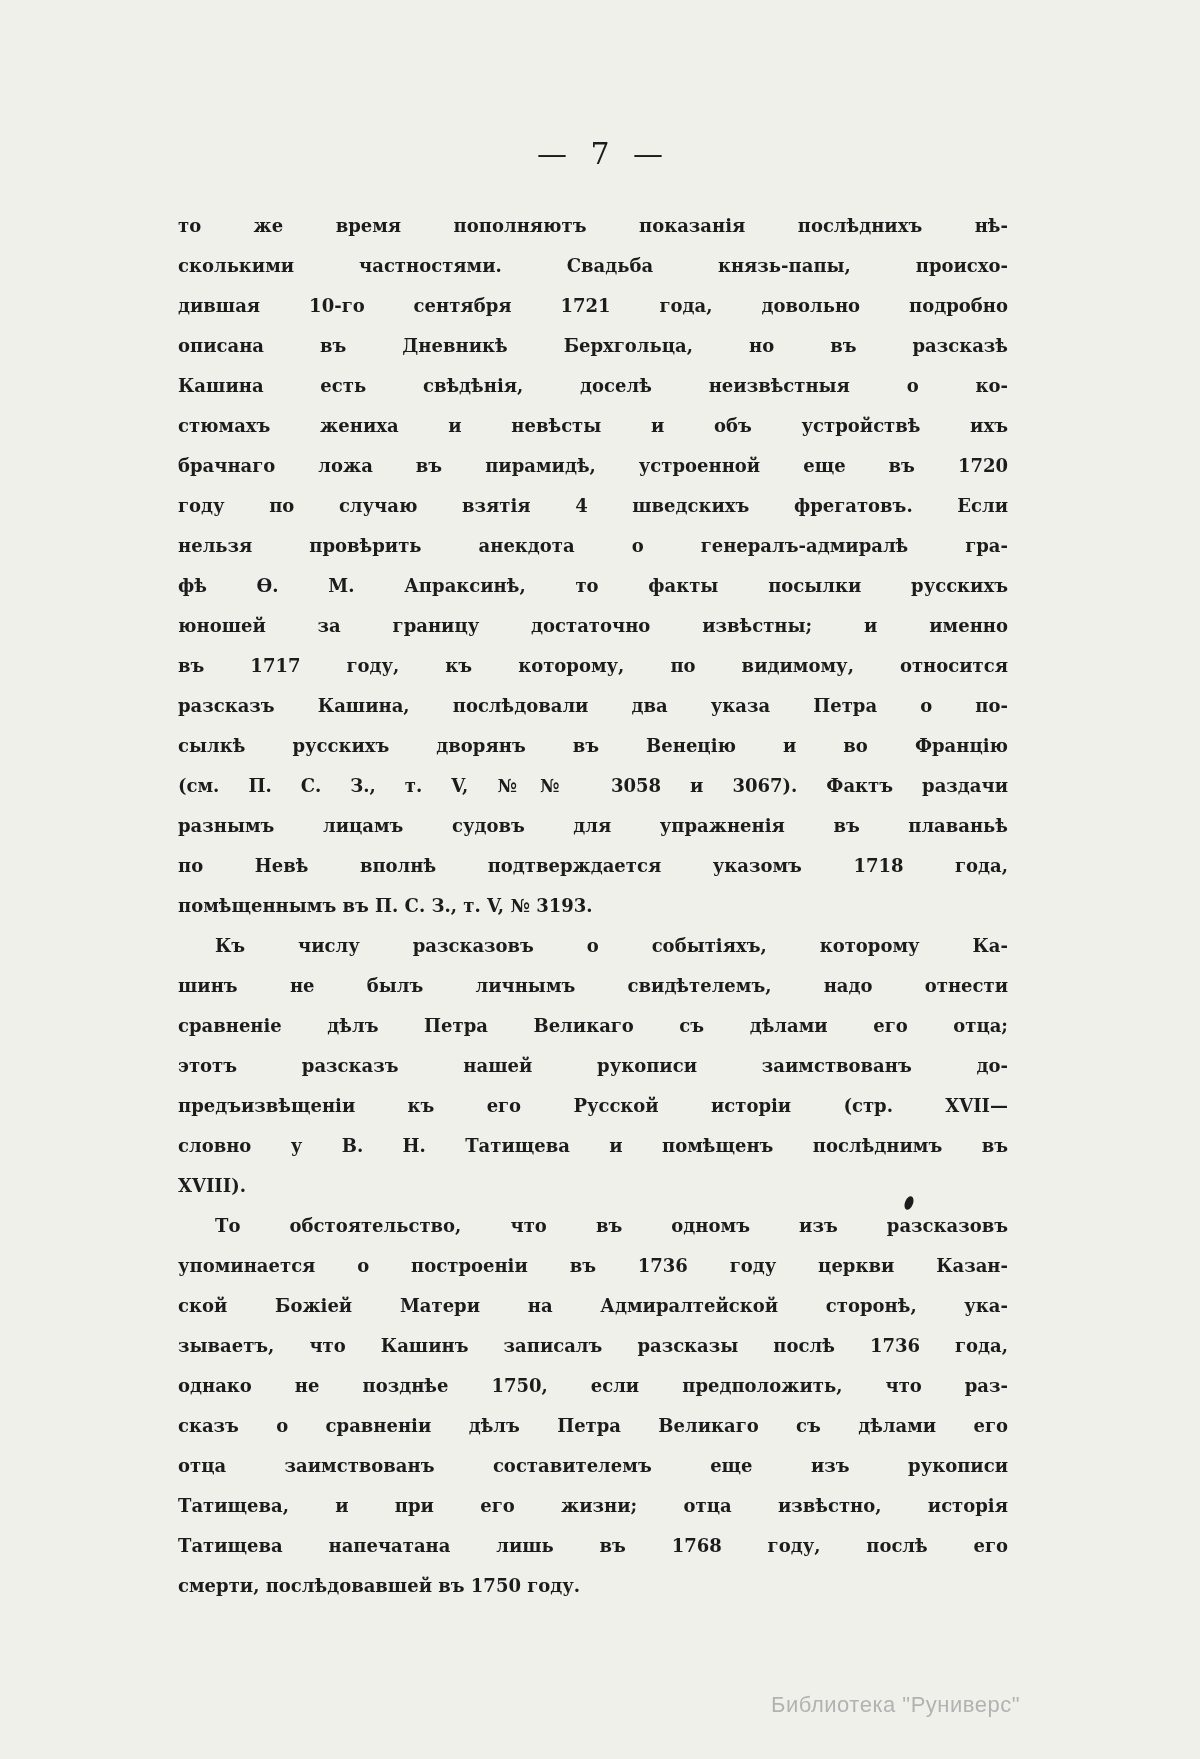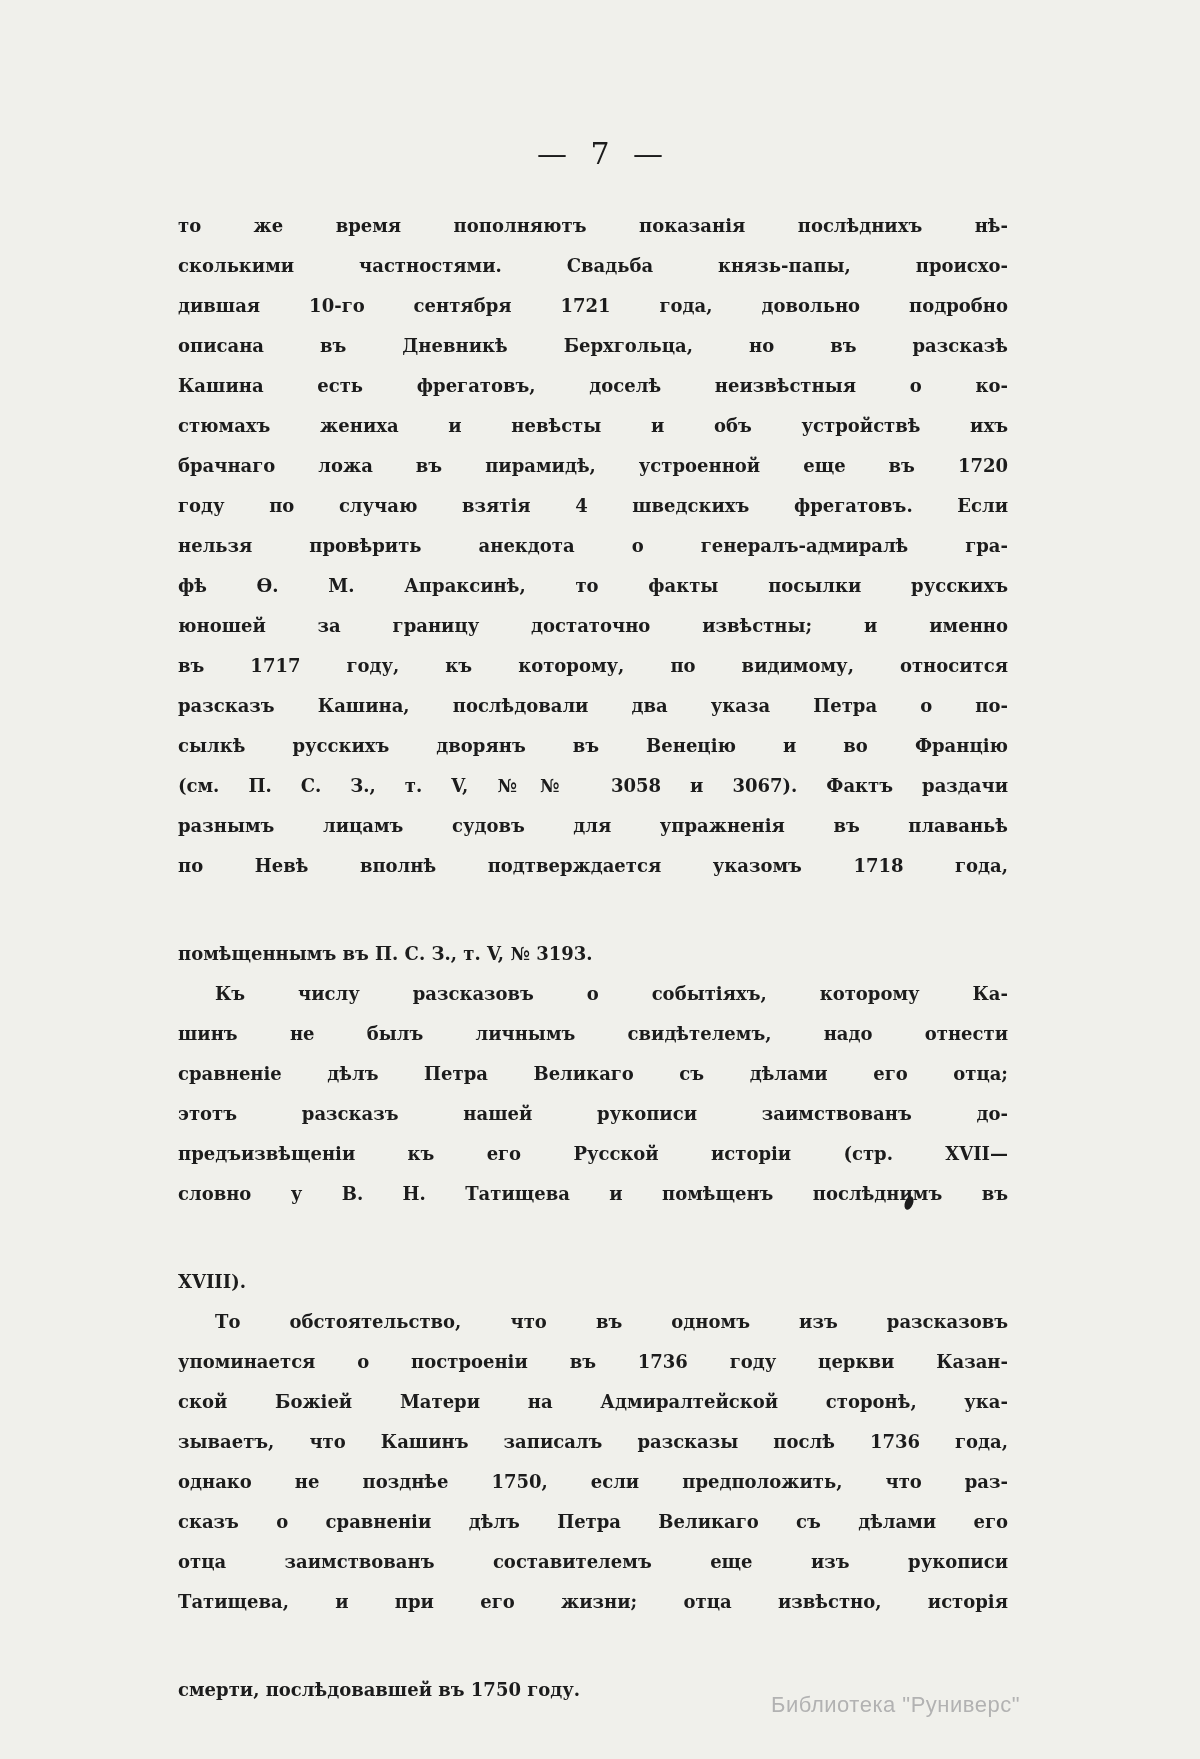--- a/index.html
+++ b/index.html
@@ -46,21 +46,20 @@
   .text-line {
     height: 40px;
     overflow: hidden;
     text-align: justify;
     text-align-last: justify;
     white-space: normal;
   }
   .text-line.para-last {
     text-align: left;
     text-align-last: left;
-    margin-top: 48px;
   }
   .text-line.para-first-indent {
     text-indent: 37px;
   }
   .ink-speck {
     position: absolute;
     left: 905px;
     top: 1196px;
     width: 8px;
     height: 14px;
@@ -85,21 +84,21 @@
 
 <div class="page">
 
   <div class="page-header">— 7 —</div>
 
   <div class="text-block">
       <div class="text-line">то же время пополняютъ показанія послѣднихъ нѣ-</div>
       <div class="text-line">сколькими частностями. Свадьба князь-папы, происхо-</div>
       <div class="text-line">дившая 10-го сентября 1721 года, довольно подробно</div>
       <div class="text-line">описана въ Дневникѣ Берхгольца, но въ разсказѣ</div>
-      <div class="text-line">Кашина есть фрегатовъ, доселѣ неизвѣстныя о ко-</div>
+      <div class="text-line">Кашина есть свѣдѣнія, доселѣ неизвѣстныя о ко-</div>
       <div class="text-line">стюмахъ жениха и невѣсты и объ устройствѣ ихъ</div>
       <div class="text-line">брачнаго ложа въ пирамидѣ, устроенной еще въ 1720</div>
       <div class="text-line">году по случаю взятія 4 шведскихъ фрегатовъ. Если</div>
       <div class="text-line">нельзя провѣрить анекдота о генералъ-адмиралѣ гра-</div>
       <div class="text-line">фѣ Ѳ. М. Апраксинѣ, то факты посылки русскихъ</div>
       <div class="text-line">юношей за границу достаточно извѣстны; и именно</div>
       <div class="text-line">въ 1717 году, къ которому, по видимому, относится</div>
       <div class="text-line">разсказъ Кашина, послѣдовали два указа Петра о по-</div>
       <div class="text-line">сылкѣ русскихъ дворянъ въ Венецію и во Францію</div>
       <div class="text-line">(см. П. С. З., т. V, №№ 3058 и 3067). Фактъ раздачи</div>
@@ -114,20 +113,21 @@
       <div class="text-line">словно у В. Н. Татищева и помѣщенъ послѣднимъ въ</div>
       <div class="text-line para-last">XVIII).</div>
       <div class="text-line para-first-indent">То обстоятельство, что въ одномъ изъ разсказовъ</div>
       <div class="text-line">упоминается о построеніи въ 1736 году церкви Казан-</div>
       <div class="text-line">ской Божіей Матери на Адмиралтейской сторонѣ, ука-</div>
       <div class="text-line">зываетъ, что Кашинъ записалъ разсказы послѣ 1736 года,</div>
       <div class="text-line">однако не позднѣе 1750, если предположить, что раз-</div>
       <div class="text-line">сказъ о сравненіи дѣлъ Петра Великаго съ дѣлами его</div>
       <div class="text-line">отца заимствованъ составителемъ еще изъ рукописи</div>
       <div class="text-line">Татищева, и при его жизни; отца извѣстно, исторія</div>
+      <div class="text-line">Татищева напечатана лишь въ 1768 году, послѣ его</div>
       <div class="text-line para-last">смерти, послѣдовавшей въ 1750 году.</div>
     </div>
 
   <div class="ink-speck"></div>
 
   <div class="watermark">Библиотека "Руниверс"</div>
 
 </div>
 
 </body></html>

